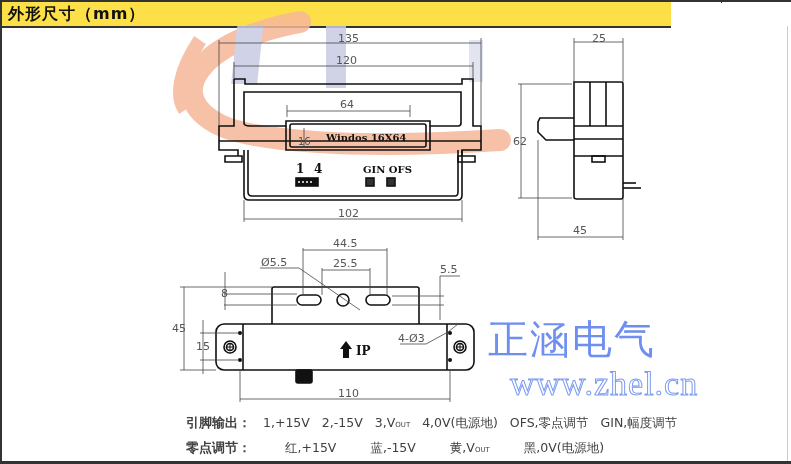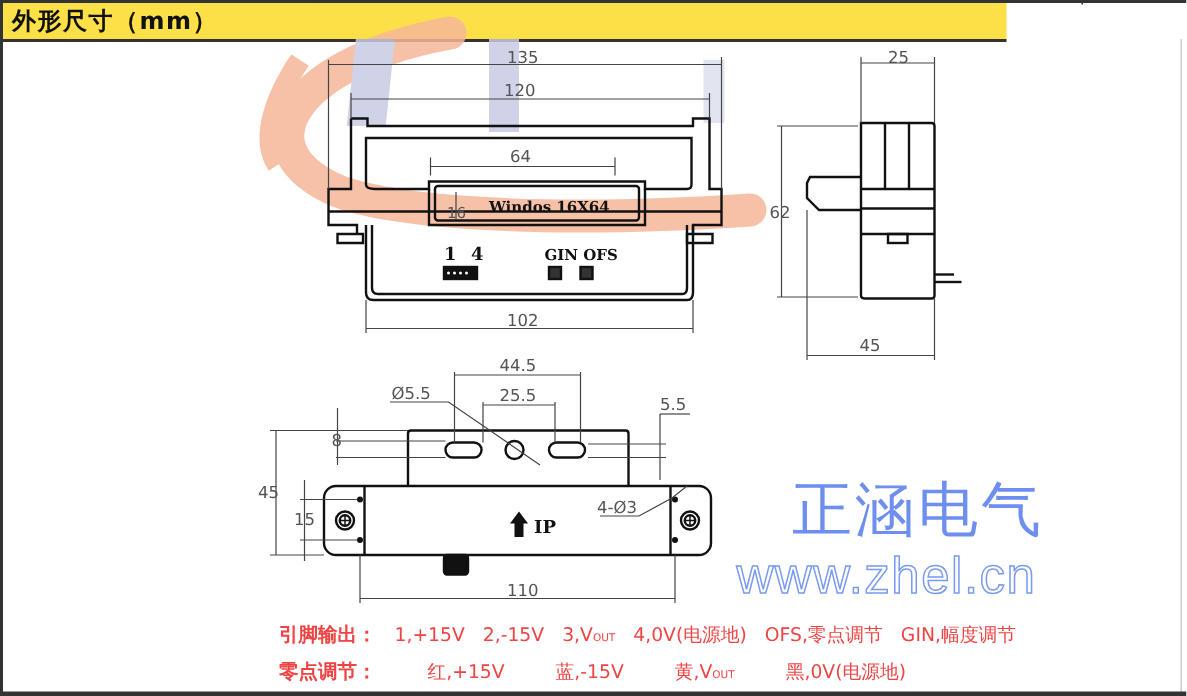--- a/index.html
+++ b/index.html
@@ -7,23 +7,23 @@
   .topline{position:absolute;left:0;top:0;width:791px;height:2px;background:#333;}
   .tick1{position:absolute;left:62px;top:0;width:1px;height:3px;background:#333;}
   .tick2{position:absolute;left:212px;top:0;width:1px;height:3px;background:#333;}
   .tick3{position:absolute;left:721px;top:0;width:1px;height:3px;background:#333;}
   .header{position:absolute;left:0;top:2px;width:671px;height:24px;background:#fde047;border-bottom:2px solid #333;}
   .header .title{position:absolute;left:8px;top:2px;font-size:16px;font-weight:bold;color:#111;letter-spacing:1px;}
   .frame-left{position:absolute;left:0;top:2px;width:2px;height:462px;background:#333;}
   .frame-right{position:absolute;left:787px;top:26px;width:1px;height:436px;background:#ccc;}
   .frame-bottom{position:absolute;left:0;top:461px;width:791px;height:3px;background:#333;}
   svg.drawing{position:absolute;left:0;top:0;}
-  .brand-cn{position:absolute;left:528px;top:312px;font-size:40px;color:#6e8ff0;letter-spacing:2px;font-family:"DejaVu Serif",serif;}
-  .brand-url{position:absolute;left:491px;top:365px;font-size:34px;color:#fff;-webkit-text-stroke:1px #7b9bf0;font-family:Liberation Sans, sans-serif;letter-spacing:1px;}
-  .pins{position:absolute;left:186px;top:414px;font-size:12.5px;font-weight:bold;color:#ef4444;white-space:nowrap;font-family:"DejaVu Sans",sans-serif;}
+  .brand-cn{position:absolute;left:488px;top:312px;font-size:40px;color:#6e8ff0;letter-spacing:2px;font-family:"DejaVu Serif",serif;}
+  .brand-url{position:absolute;left:510px;top:365px;font-size:34px;color:#fff;-webkit-text-stroke:1px #7b9bf0;font-family:Liberation Serif, serif;letter-spacing:1px;}
+  .pins{position:absolute;left:186px;top:414px;font-size:12.5px;font-weight:bold;color:#404040;white-space:nowrap;font-family:"DejaVu Sans",sans-serif;}
   .pins .lbl{font-size:13px;}
   .pins span.item{margin-left:12px;font-weight:normal;}
   .row2{top:439px;}
   .row2 span.item{margin-left:34px;}
   sub.o{font-size:7px;vertical-align:baseline;}
 </style>
 </head>
 <body>
 
 <div class="topline"></div>

